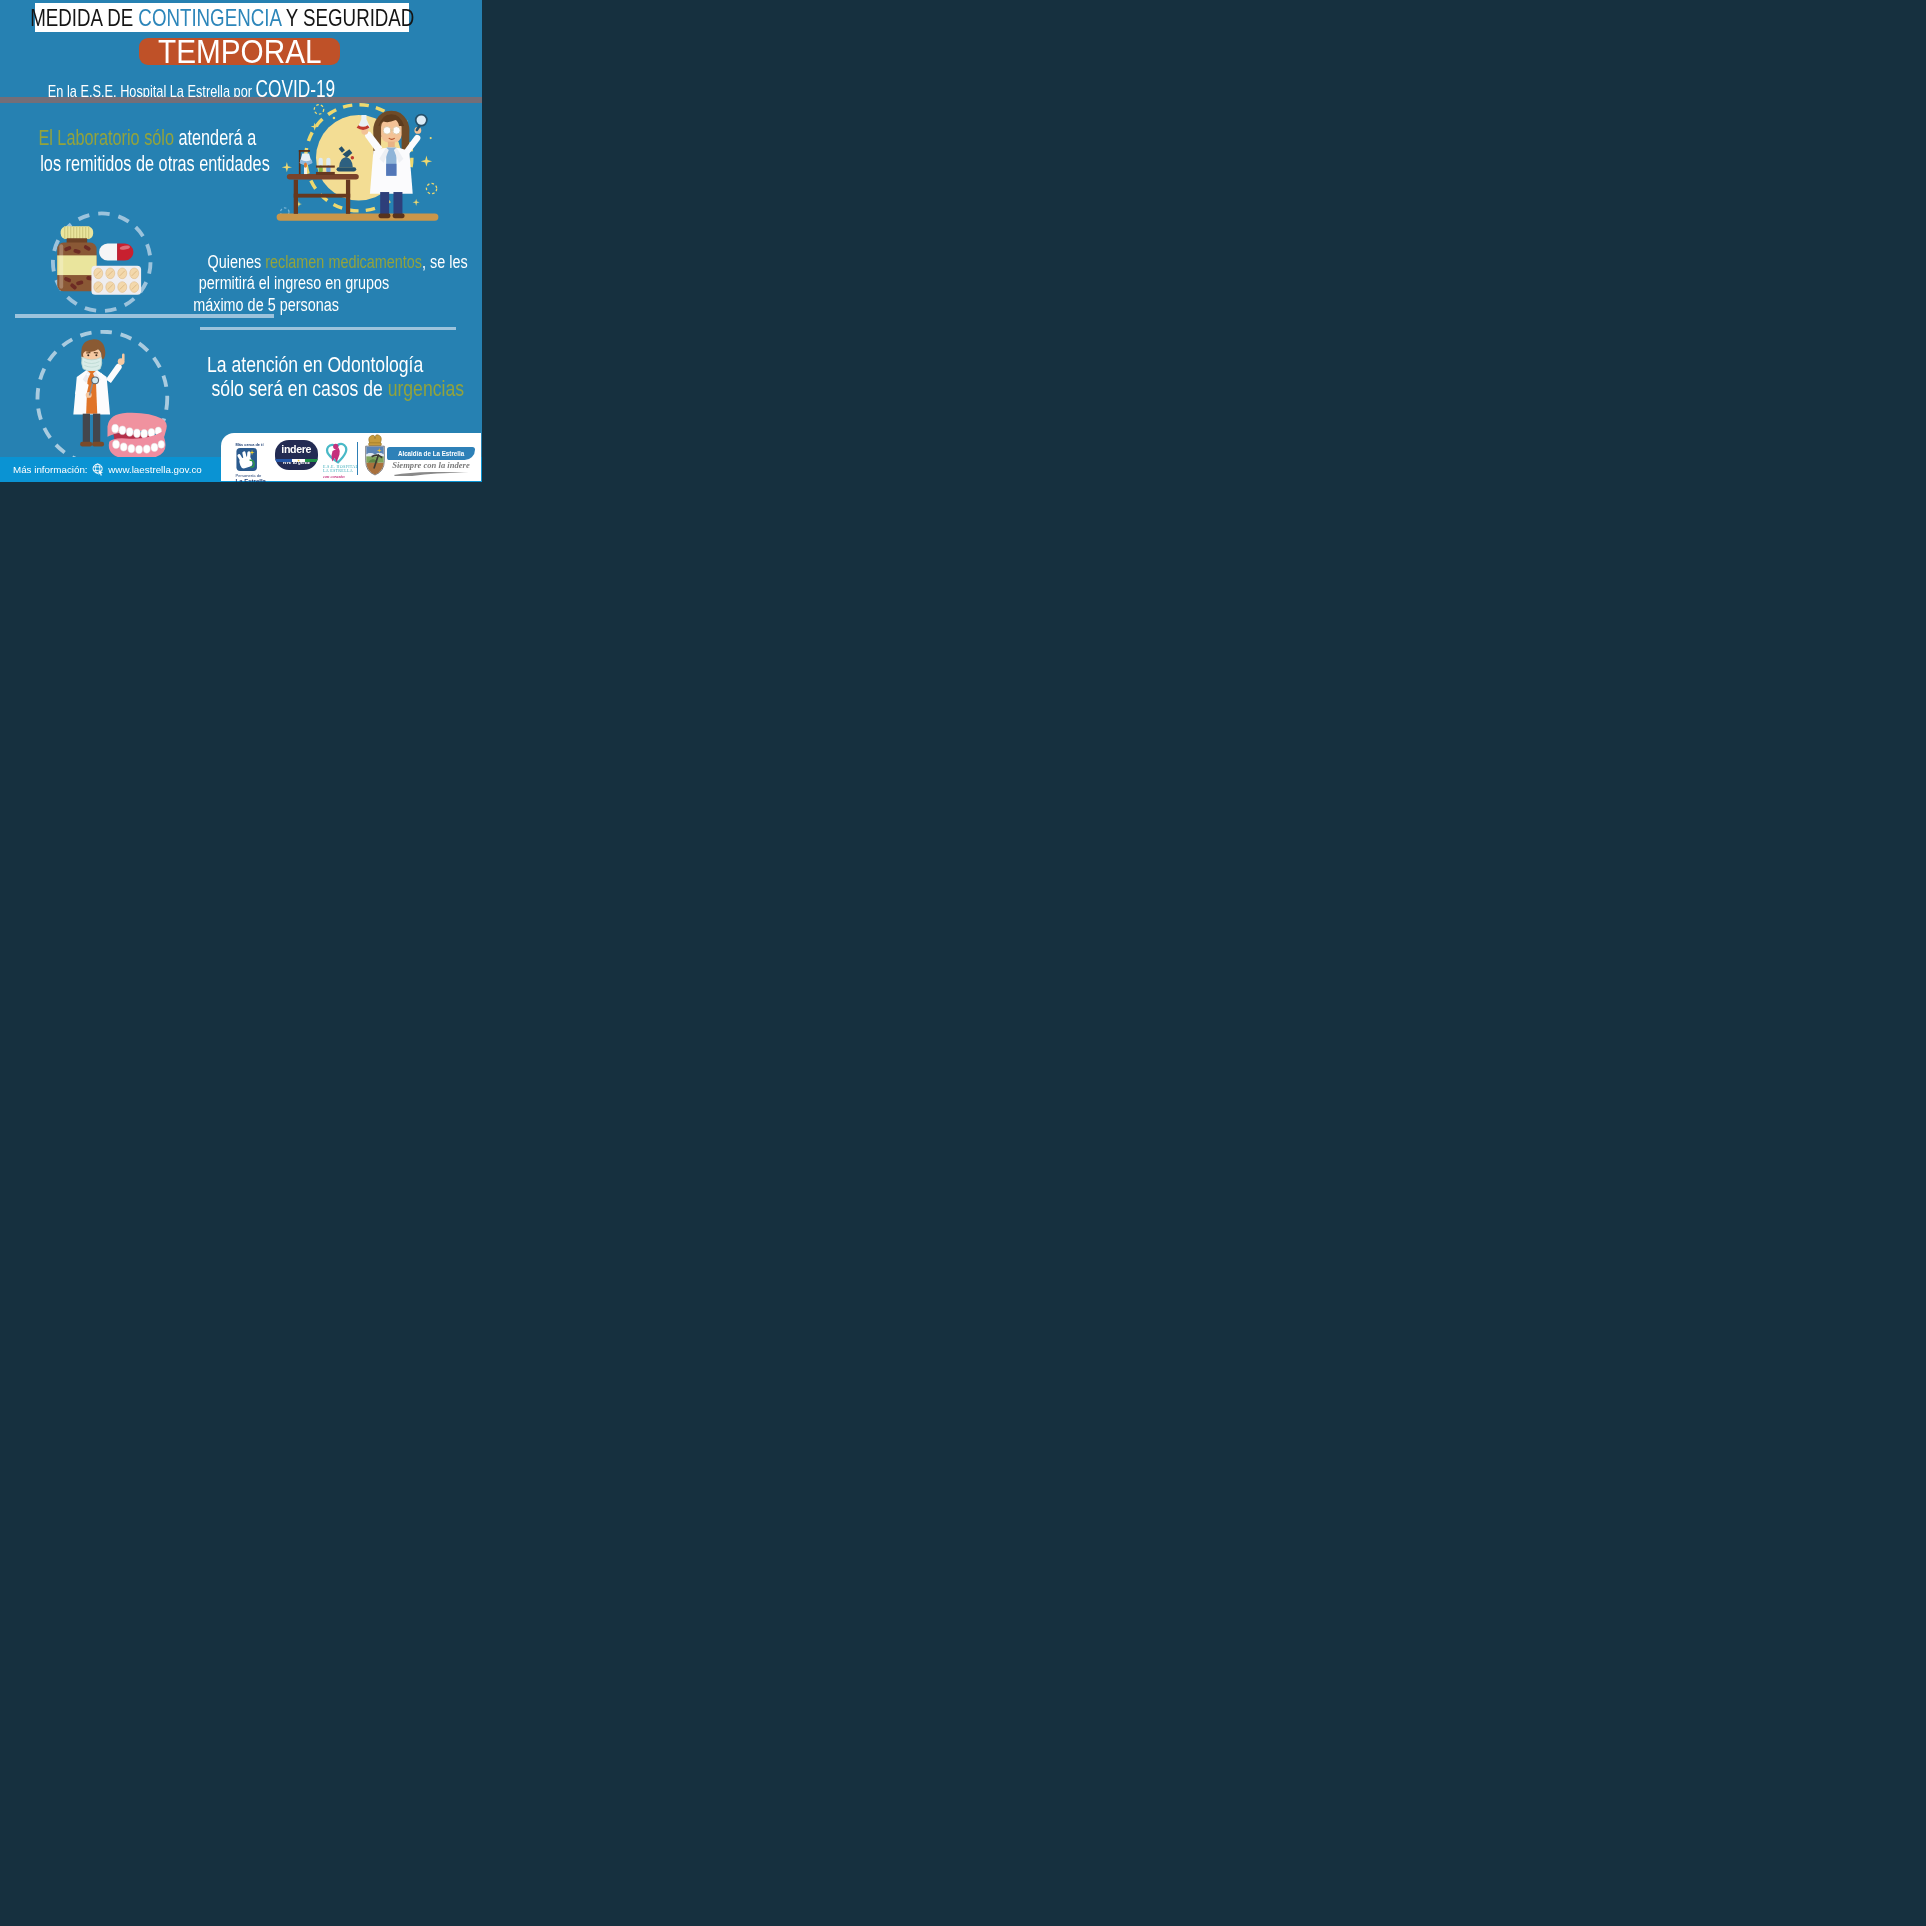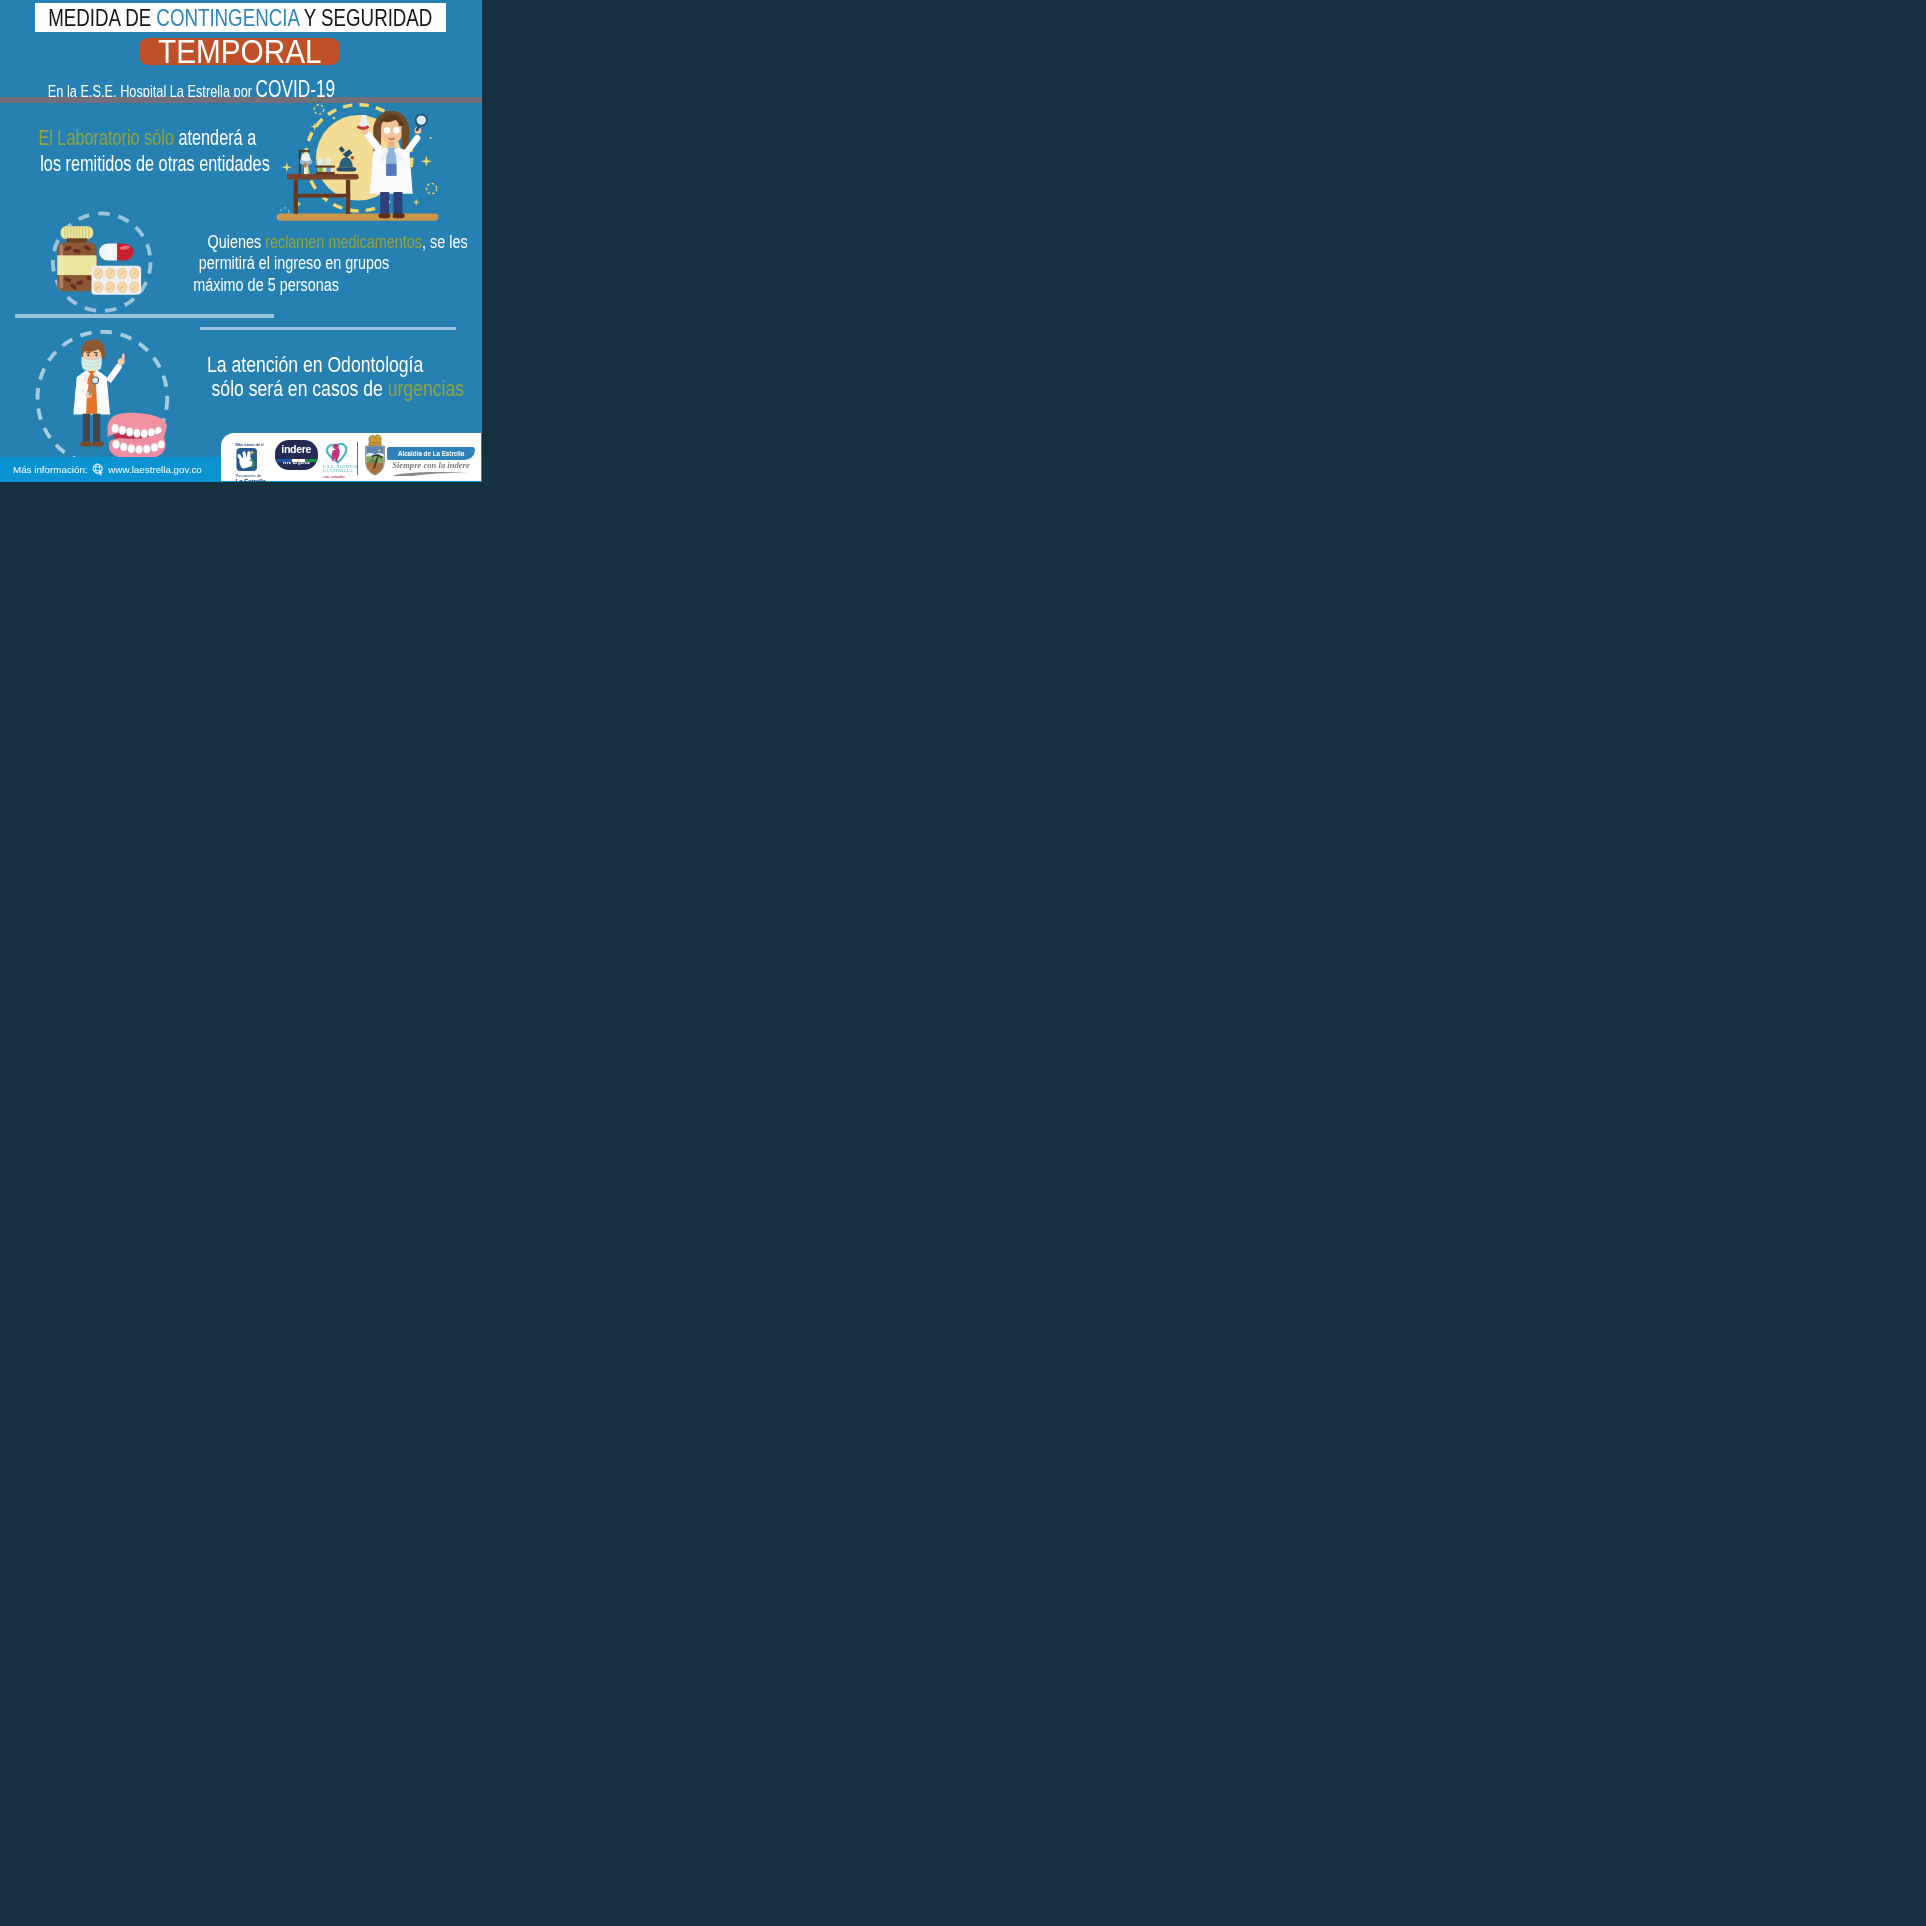--- a/index.html
+++ b/index.html
@@ -2,37 +2,37 @@
 <html style="font-size:6.8px"><head>
 <meta charset="utf-8">
 <style>
   html,body{margin:0;padding:0;background:#16303f;}
   #poster{position:relative;width:482px;height:482px;overflow:hidden;
           background:#2681b2;font-family:"Liberation Sans",sans-serif;}
   .abs{position:absolute;}
   .cond{display:inline-block;transform:scaleX(.78);transform-origin:center;white-space:nowrap;}
   .center{text-align:left;}
   
-  .header-bar{left:35px;top:3px;width:411px;height:29px;background:#ffffff;
+  .header-bar{left:35px;top:3px;width:374px;height:29px;background:#ffffff;
               display:flex;align-items:center;justify-content:center;}
   .header-bar .t{font-size:24px;color:#151515;letter-spacing:0;}
   .hl-blue{color:#2d86ba;}
   .banner{left:139px;top:38px;width:201px;height:27px;background:#bf5128;
           display:flex;align-items:center;justify-content:center;border-radius:9px;}
   .banner .t{font-size:33px;color:#ffffff;transform:scaleX(.9);transform-origin:center;
              display:inline-block;white-space:nowrap;}
   .subtitle{left:0;top:76px;width:482px;height:22px;color:#ffffff;}
   .subtitle .pre{font-size:17px;}
   .subtitle .covid{font-size:23px;}
   .gray-bar{left:0;top:97px;width:482px;height:6.4px;background:#746e78;}
   
   .bodytext{color:#ffffff;}
   .hl-olive{color:#93a33c;}
   .lab-text{left:4.3px;top:125px;width:278px;line-height:26px;font-size:21.4px;}
-  .meds-text{left:175px;top:232px;width:282px;line-height:21.4px;font-size:18px;}
+  .meds-text{left:175px;top:252px;width:282px;line-height:21.4px;font-size:18px;}
   .meds-text .cond{transform:scaleX(.8);}
   .dental-text{left:180px;top:353px;width:287px;line-height:24px;font-size:22px;}
   .dental-text .cond{transform:scaleX(.8);}
   .lab-text .cond{transform:scaleX(.76);}
   .divider{background:#9cc3dc;}
   
   .footer-band{left:0;top:457px;width:482px;height:25px;background:#0a93d3;z-index:5;
                display:flex;align-items:center;}
   .footer-band .label{color:#fff;font-size:9.8px;margin-left:13px;}
   .footer-band .url{color:#fff;font-size:9.8px;margin-left:3.4px;}

